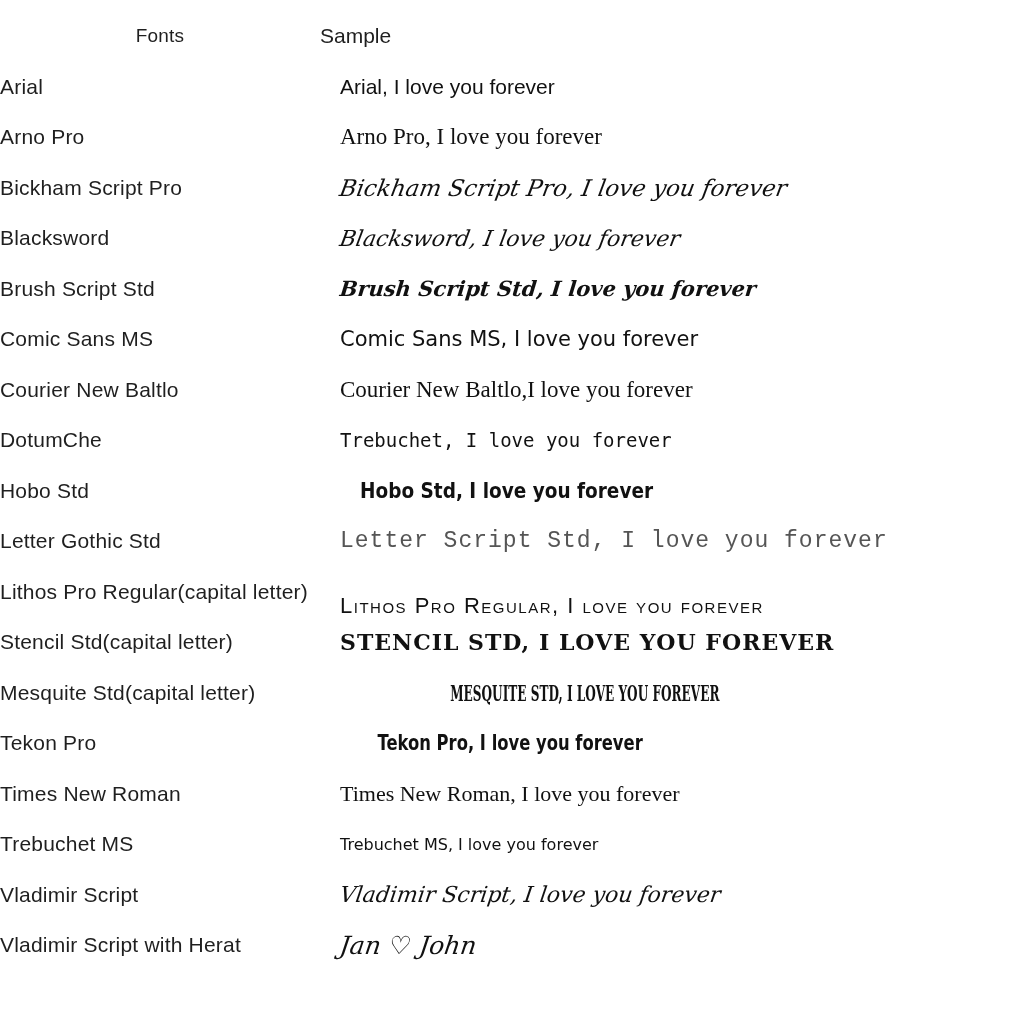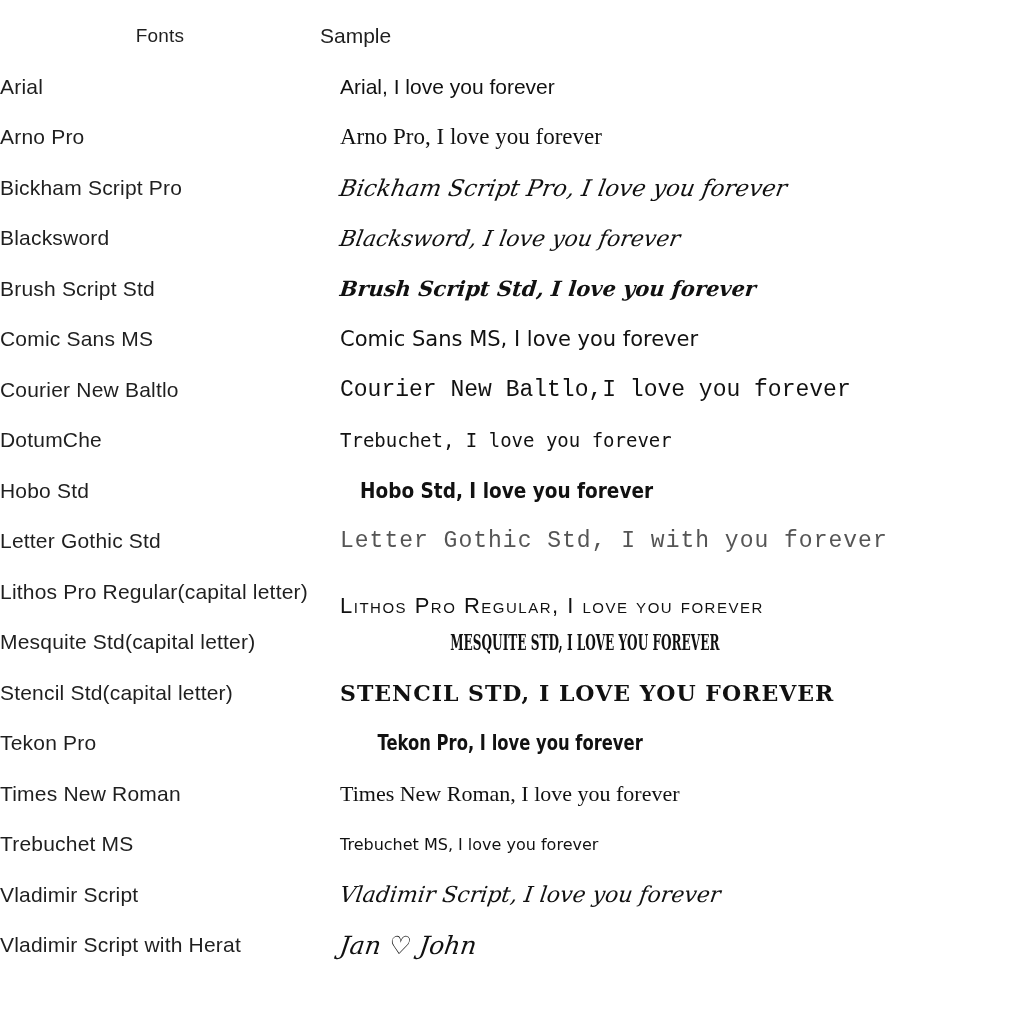--- a/index.html
+++ b/index.html
@@ -50,21 +50,21 @@
   }
   .sx { display: inline-block; white-space: nowrap; }
 
   
   .s-arial        { font-family: "Liberation Sans", sans-serif; font-size: 21px; }
   .s-arno        { font-family: "Liberation Serif", serif; font-size: 23px; }
   .s-bickham     { font-family: "DejaVu Serif", serif; font-style: italic; font-size: 23px; transform: skewX(-10deg); }
   .s-blacksword  { font-family: "DejaVu Serif", serif; font-style: italic; font-size: 22px; font-weight: 500; transform: skewX(-10deg); }
   .s-brush       { font-family: "DejaVu Serif", serif; font-style: italic; font-weight: bold; font-size: 21px; transform: skewX(-6deg); }
   .s-comic       { font-family: "DejaVu Sans", sans-serif; font-size: 21px; }
-  .s-courier     { font-family: Liberation Mono, monospace; font-size: 23px; }
+  .s-courier     { font-family: Liberation Serif, serif; font-size: 23px; }
   .s-dotumche    { font-family: "DejaVu Sans Mono", monospace; font-size: 19px; }
   .s-eccentric   { font-family: "Liberation Sans", sans-serif; font-size: 19px; transform: scaleX(0.70); letter-spacing: 0.5px; }
   .s-hobo        { font-family: "DejaVu Sans", sans-serif; font-weight: bold; font-size: 21px; transform: scaleX(0.88); }
   .s-lettergothic{ font-family: "Liberation Mono", monospace; font-size: 23px; letter-spacing: 1px; color: #555; }
   .s-lithos      { font-family: "Liberation Sans", sans-serif; font-variant: small-caps; font-size: 22px; letter-spacing: 1.5px; margin-top: 28px; }
   .s-mesquite    { font-family: "DejaVu Serif", serif; font-weight: bold; font-size: 22px; transform: scaleX(0.55); }
   .s-stencil     { font-family: "DejaVu Serif", serif; font-weight: bold; font-size: 22px; letter-spacing: 1px; }
   .s-tekon       { font-family: "DejaVu Sans", sans-serif; font-weight: bold; font-size: 21px; transform: scaleX(0.78); }
   .s-times       { font-family: "Liberation Serif", serif; font-size: 22px; }
   .s-trebuchet   { font-family: "DejaVu Sans", sans-serif; font-size: 16px; }
@@ -122,36 +122,36 @@
   </div>
 
 
   <div class="row">
     <div class="cell-font">Hobo Std</div>
     <div class="cell-sample"><span class="sx s-hobo">Hobo Std, I love you forever</span></div>
   </div>
 
   <div class="row">
     <div class="cell-font">Letter Gothic Std</div>
-    <div class="cell-sample"><span class="sx s-lettergothic">Letter Gothic Std, I with you forever</span></div>
+    <div class="cell-sample"><span class="sx s-lettergothic">Letter Script Std, I love you forever</span></div>
   </div>
 
   <div class="row">
     <div class="cell-font">Lithos Pro Regular(capital letter)</div>
     <div class="cell-sample"><span class="sx s-lithos">Lithos Pro Regular, I love you forever</span></div>
   </div>
 
   <div class="row">
-    <div class="cell-font">Mesquite Std(capital letter)</div>
-    <div class="cell-sample"><span class="sx s-mesquite">MESQUITE STD, I LOVE YOU FOREVER</span></div>
+    <div class="cell-font">Stencil Std(capital letter)</div>
+    <div class="cell-sample"><span class="sx s-stencil">STENCIL STD, I LOVE YOU FOREVER</span></div>
   </div>
 
   <div class="row">
-    <div class="cell-font">Stencil Std(capital letter)</div>
-    <div class="cell-sample"><span class="sx s-stencil">STENCIL STD, I LOVE YOU FOREVER</span></div>
+    <div class="cell-font">Mesquite Std(capital letter)</div>
+    <div class="cell-sample"><span class="sx s-mesquite">MESQUITE STD, I LOVE YOU FOREVER</span></div>
   </div>
 
   <div class="row">
     <div class="cell-font">Tekon Pro</div>
     <div class="cell-sample"><span class="sx s-tekon">Tekon Pro, I love you forever</span></div>
   </div>
 
   <div class="row">
     <div class="cell-font">Times New Roman</div>
     <div class="cell-sample"><span class="sx s-times">Times New Roman, I love you forever</span></div>

